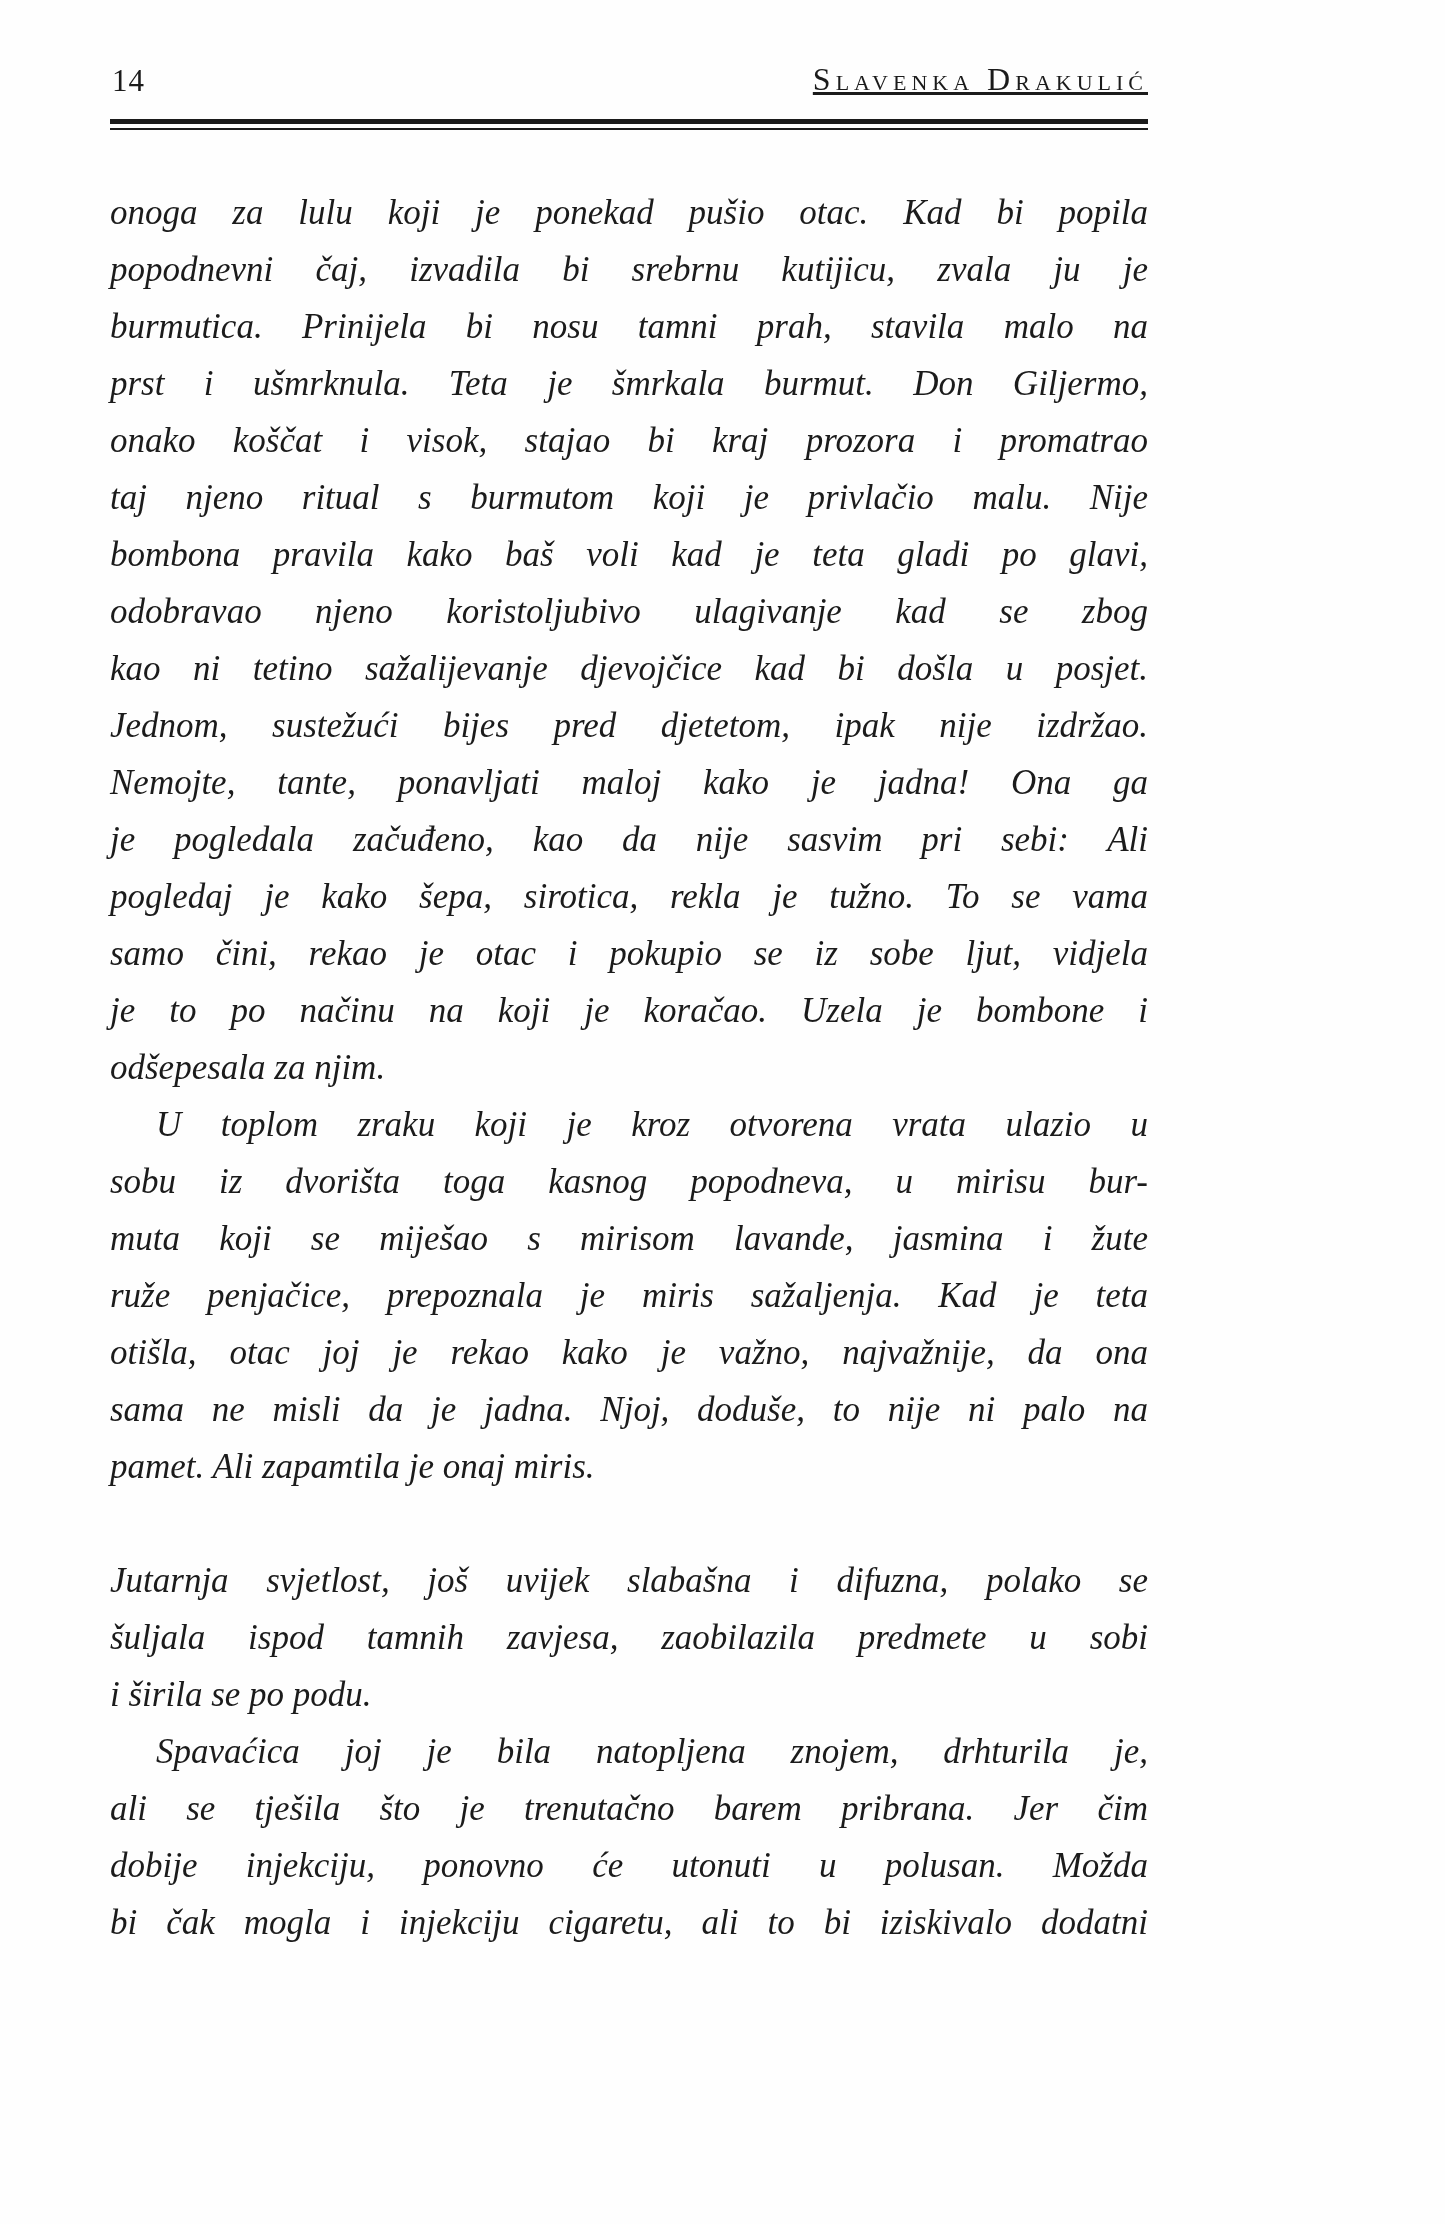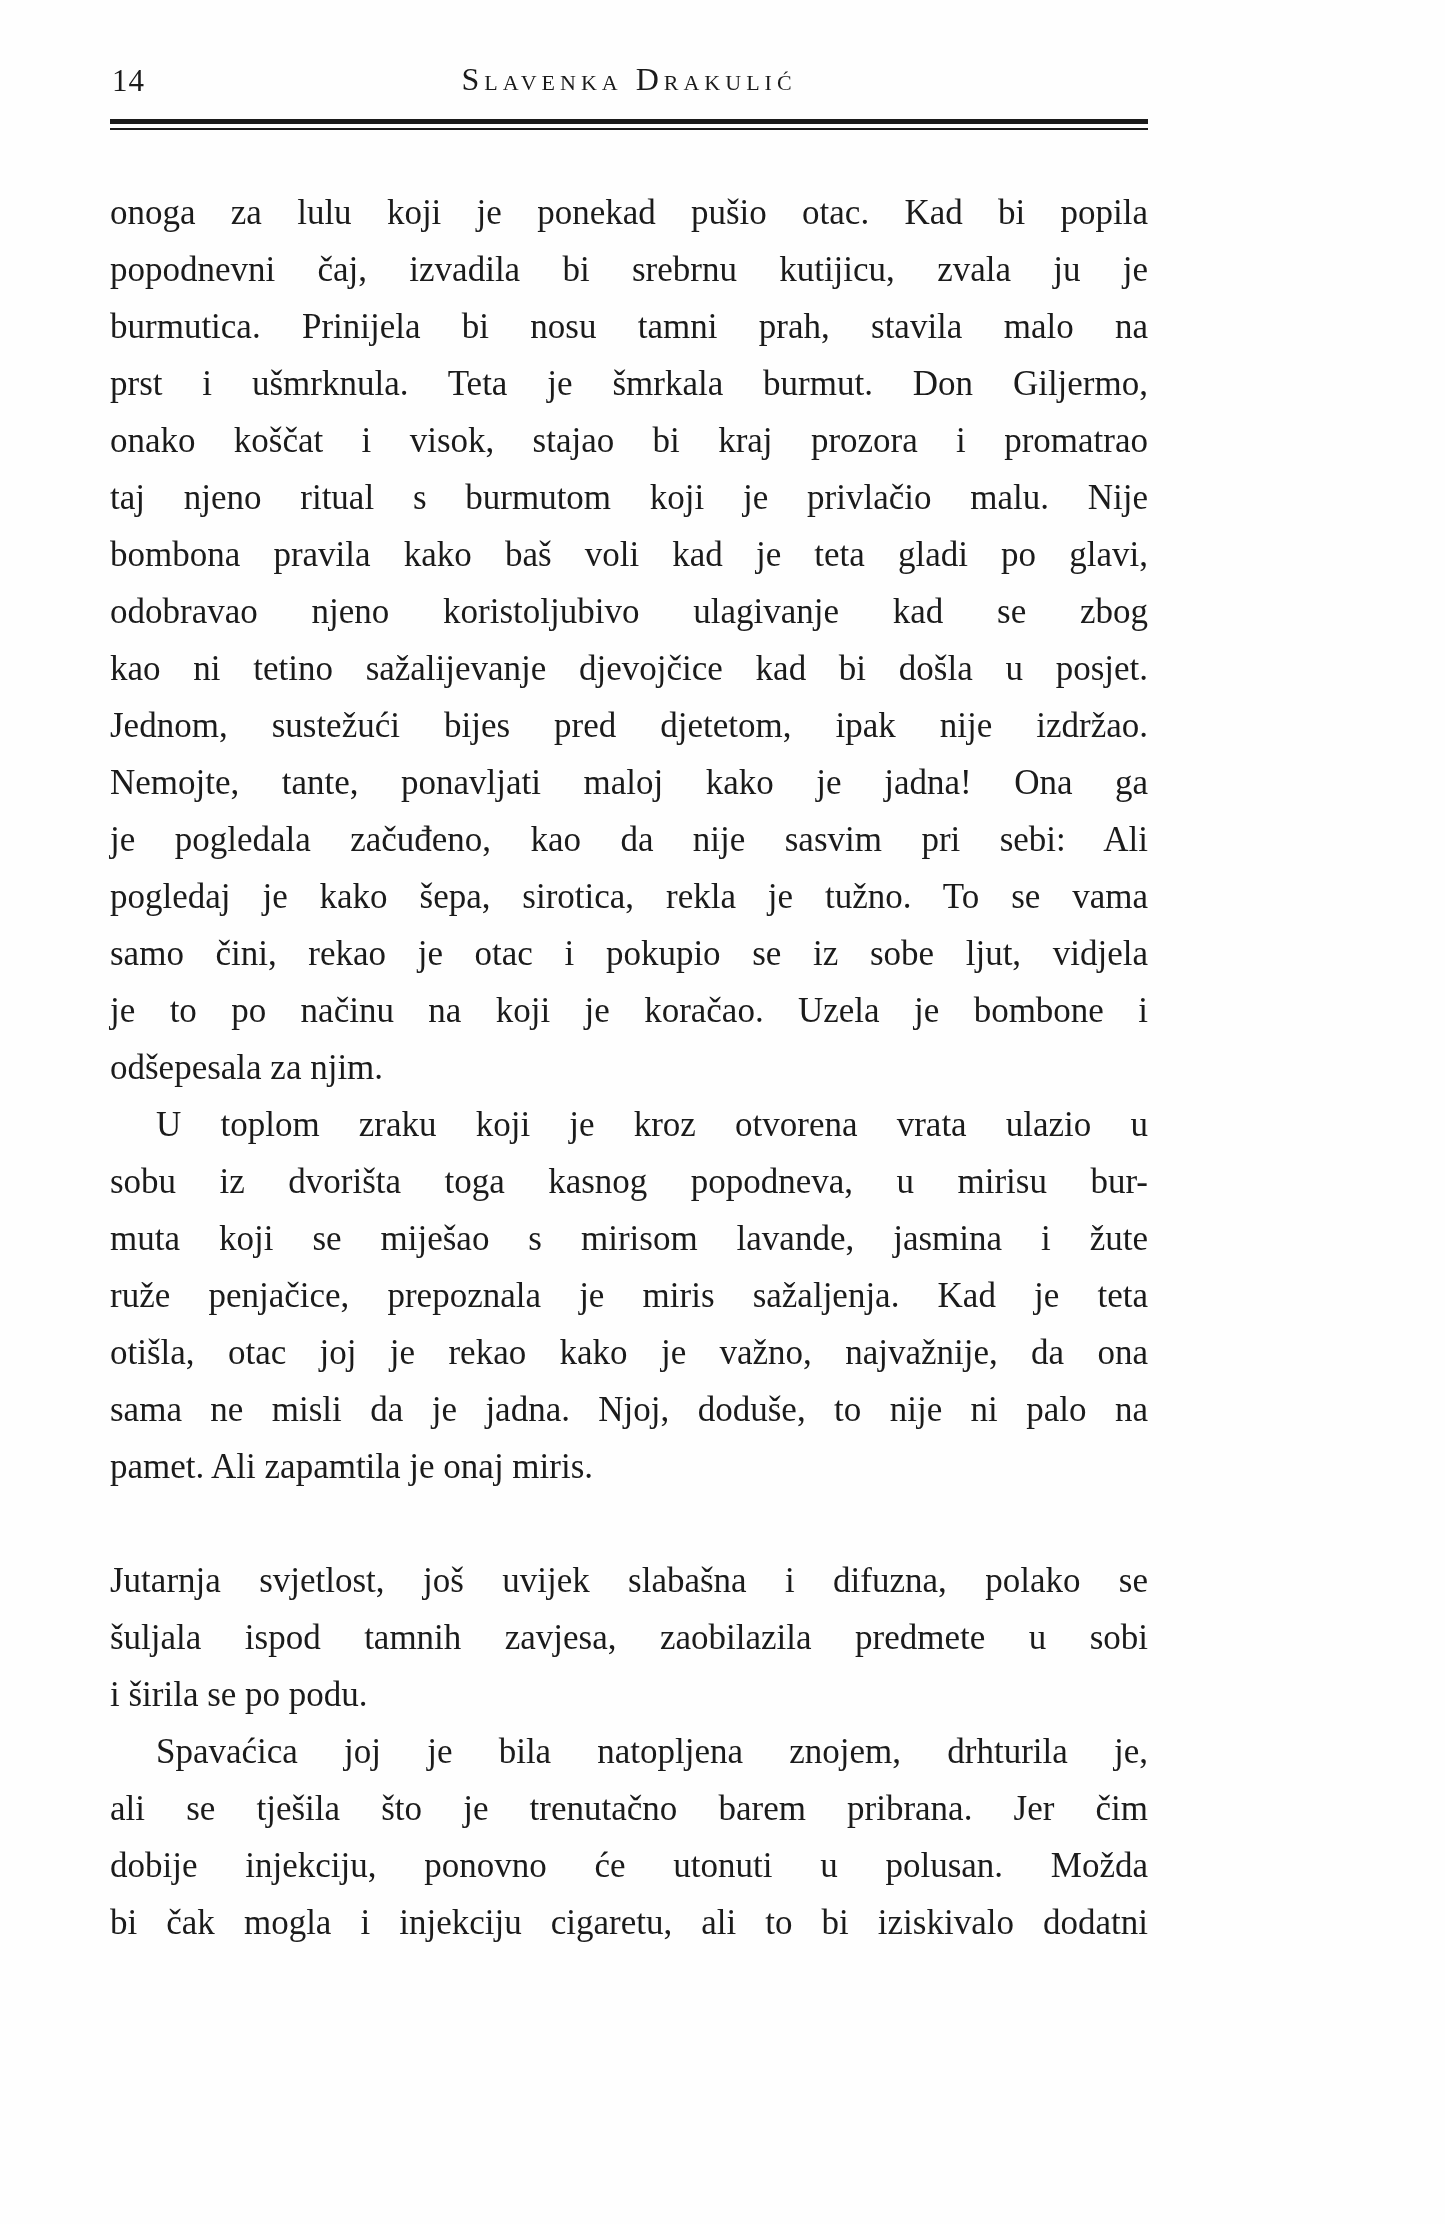--- a/index.html
+++ b/index.html
@@ -23,24 +23,25 @@
     height: 44px;
   }
   .page-number {
     position: absolute;
     left: 2px;
     top: 2px;
     font-size: 31px;
     letter-spacing: 1px;
   }
   .running-header {
-    text-align: center;
+    text-align: right;
     font-variant: small-caps;
     font-size: 32px;
     letter-spacing: 5px;
+    text-decoration: underline;
   }
   .header-rule {
     margin-top: 14px;
   }
   .rule-thick {
     height: 5px;
     background: #1b1b1b;
   }
   .rule-thin {
     height: 2px;
@@ -57,20 +58,21 @@
   }
   .para.space-before {
     margin-top: 57px;
   }
   .para.indent .line:first-child {
     text-indent: 46px;
   }
   .line {
     text-align: justify;
     text-align-last: justify;
+    font-style: italic;
   }
   .line.last {
     text-align-last: left;
   }
 </style>
 </head>
 <body>
 
 <div class="page">
 

